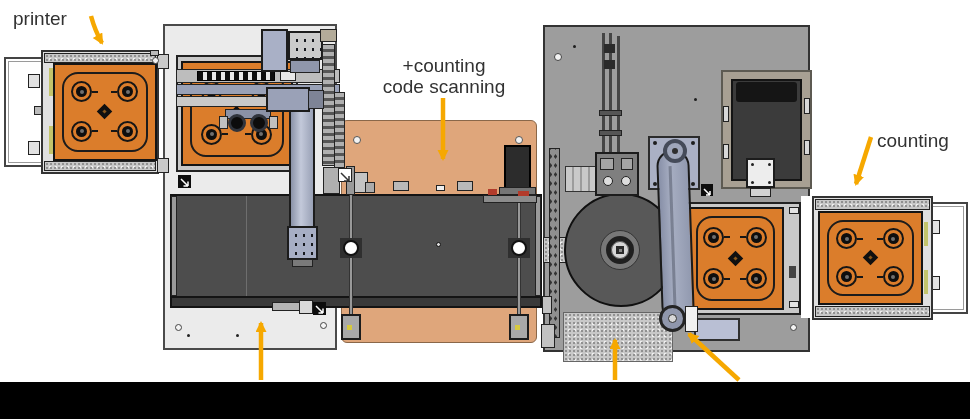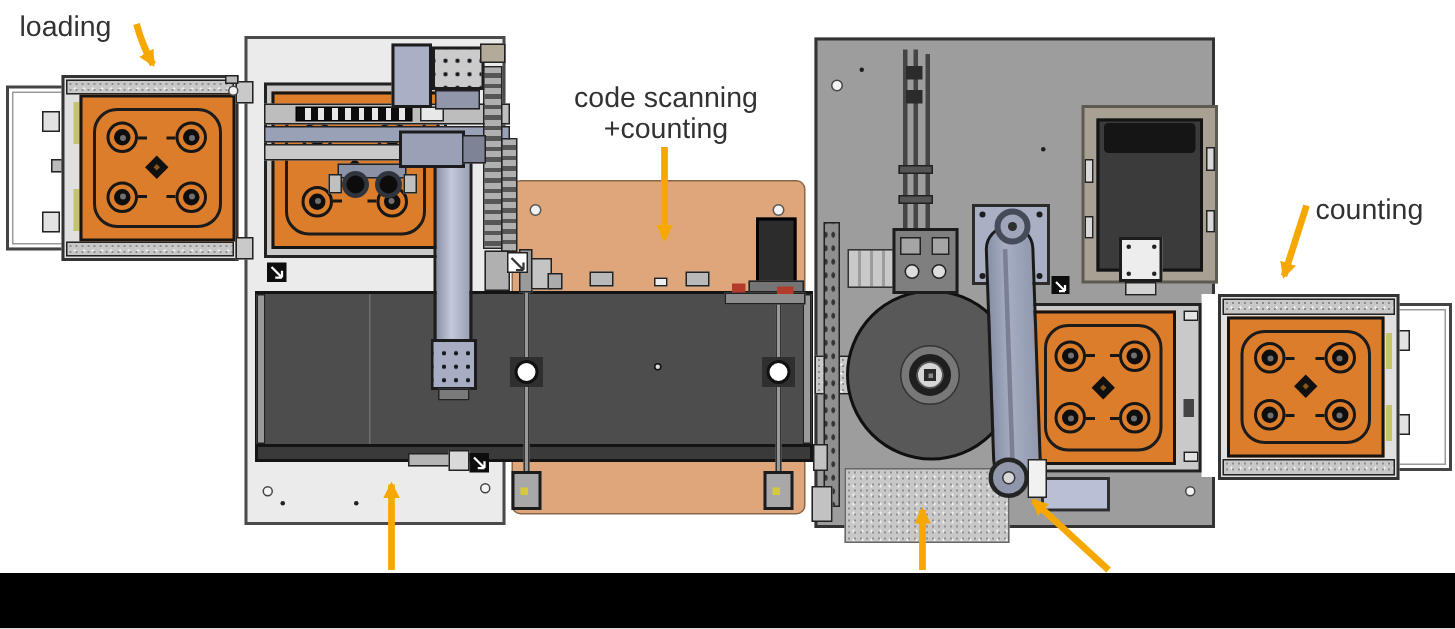--- a/index.html
+++ b/index.html
@@ -259,24 +259,24 @@
         <span class="tick tk-r"></span>
       </div>
     <div class="ring r-br">
         <span class="tick tk-l"></span>
       </div>
     <div class="diamond"></div>
   </div>
 
   <div class="a" style="left:0;top:382px;width:970px;height:37px;background:#000;z-index:7"></div>
 
-  <div class="label" style="left:13px;top:8px">loading</div>
+  <div class="label" style="left:13px;top:8px">printer</div>
   <div class="label" style="left:344px;top:55px;width:200px;text-align:center;line-height:21px">
+    <div>+counting</div>
     <div>code scanning</div>
-    <div>+counting</div>
   </div>
   <div class="label" style="left:877px;top:130px">counting</div>
 
   <svg class="overlay" width="970" height="419">
     <defs>
       <marker id="ah" markerUnits="userSpaceOnUse" markerWidth="13" markerHeight="13" refX="9" refY="5.5" orient="auto">
         <path d="M0,0 L11,5.5 L0,11 Z" fill="#f6a800"></path>
       </marker>
     </defs>
     <path d="M91,16 C94,27 98,36 102,43" stroke="#f6a800" stroke-width="4.5" fill="none" marker-end="url(#ah)"></path>

